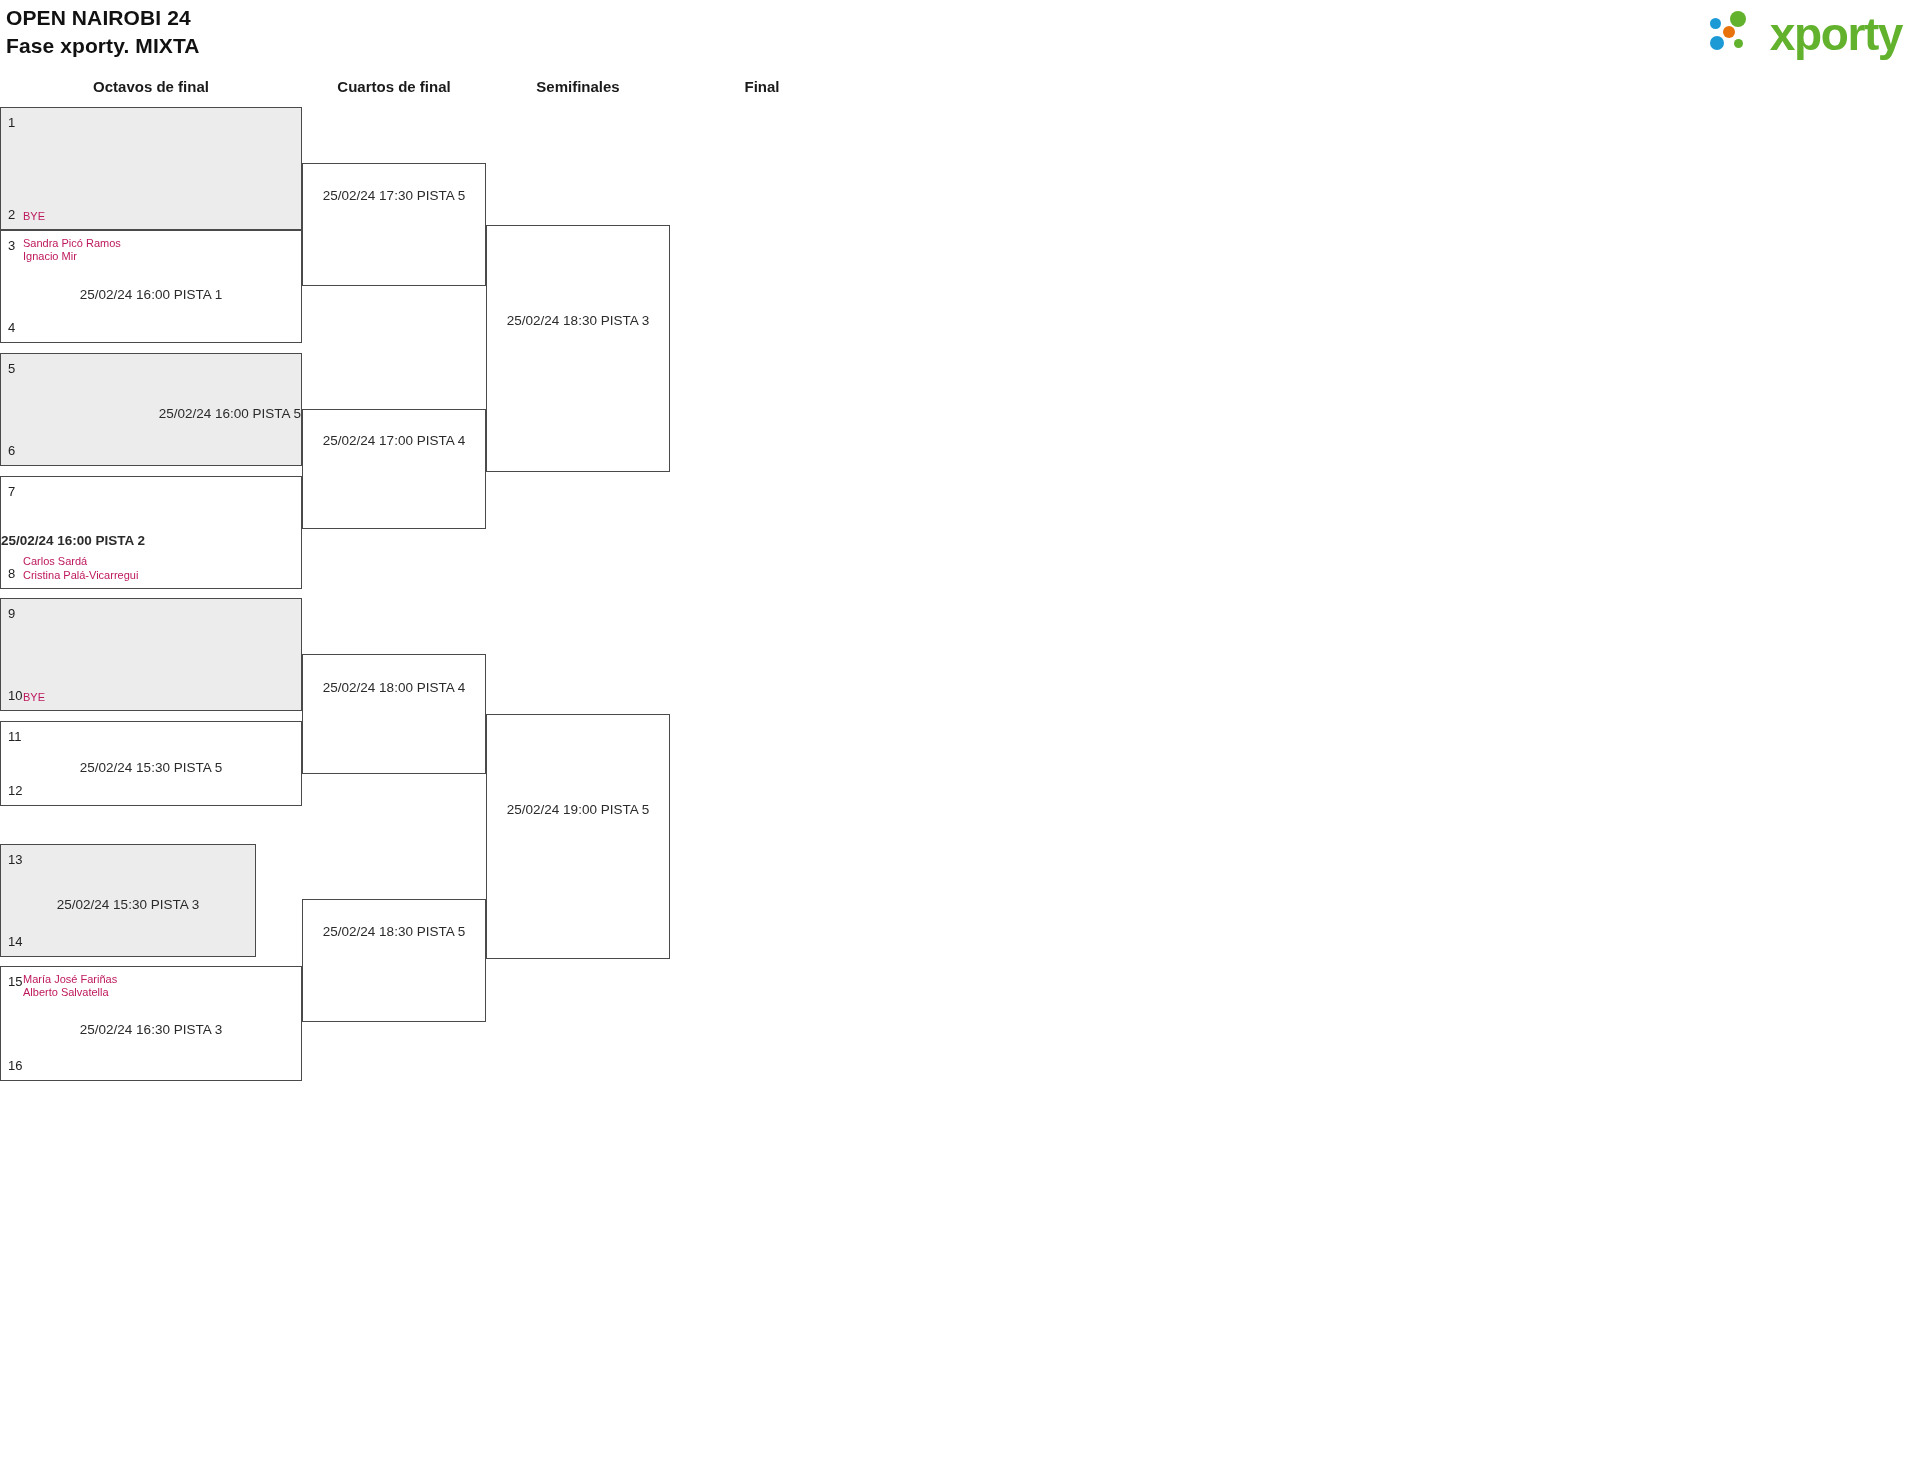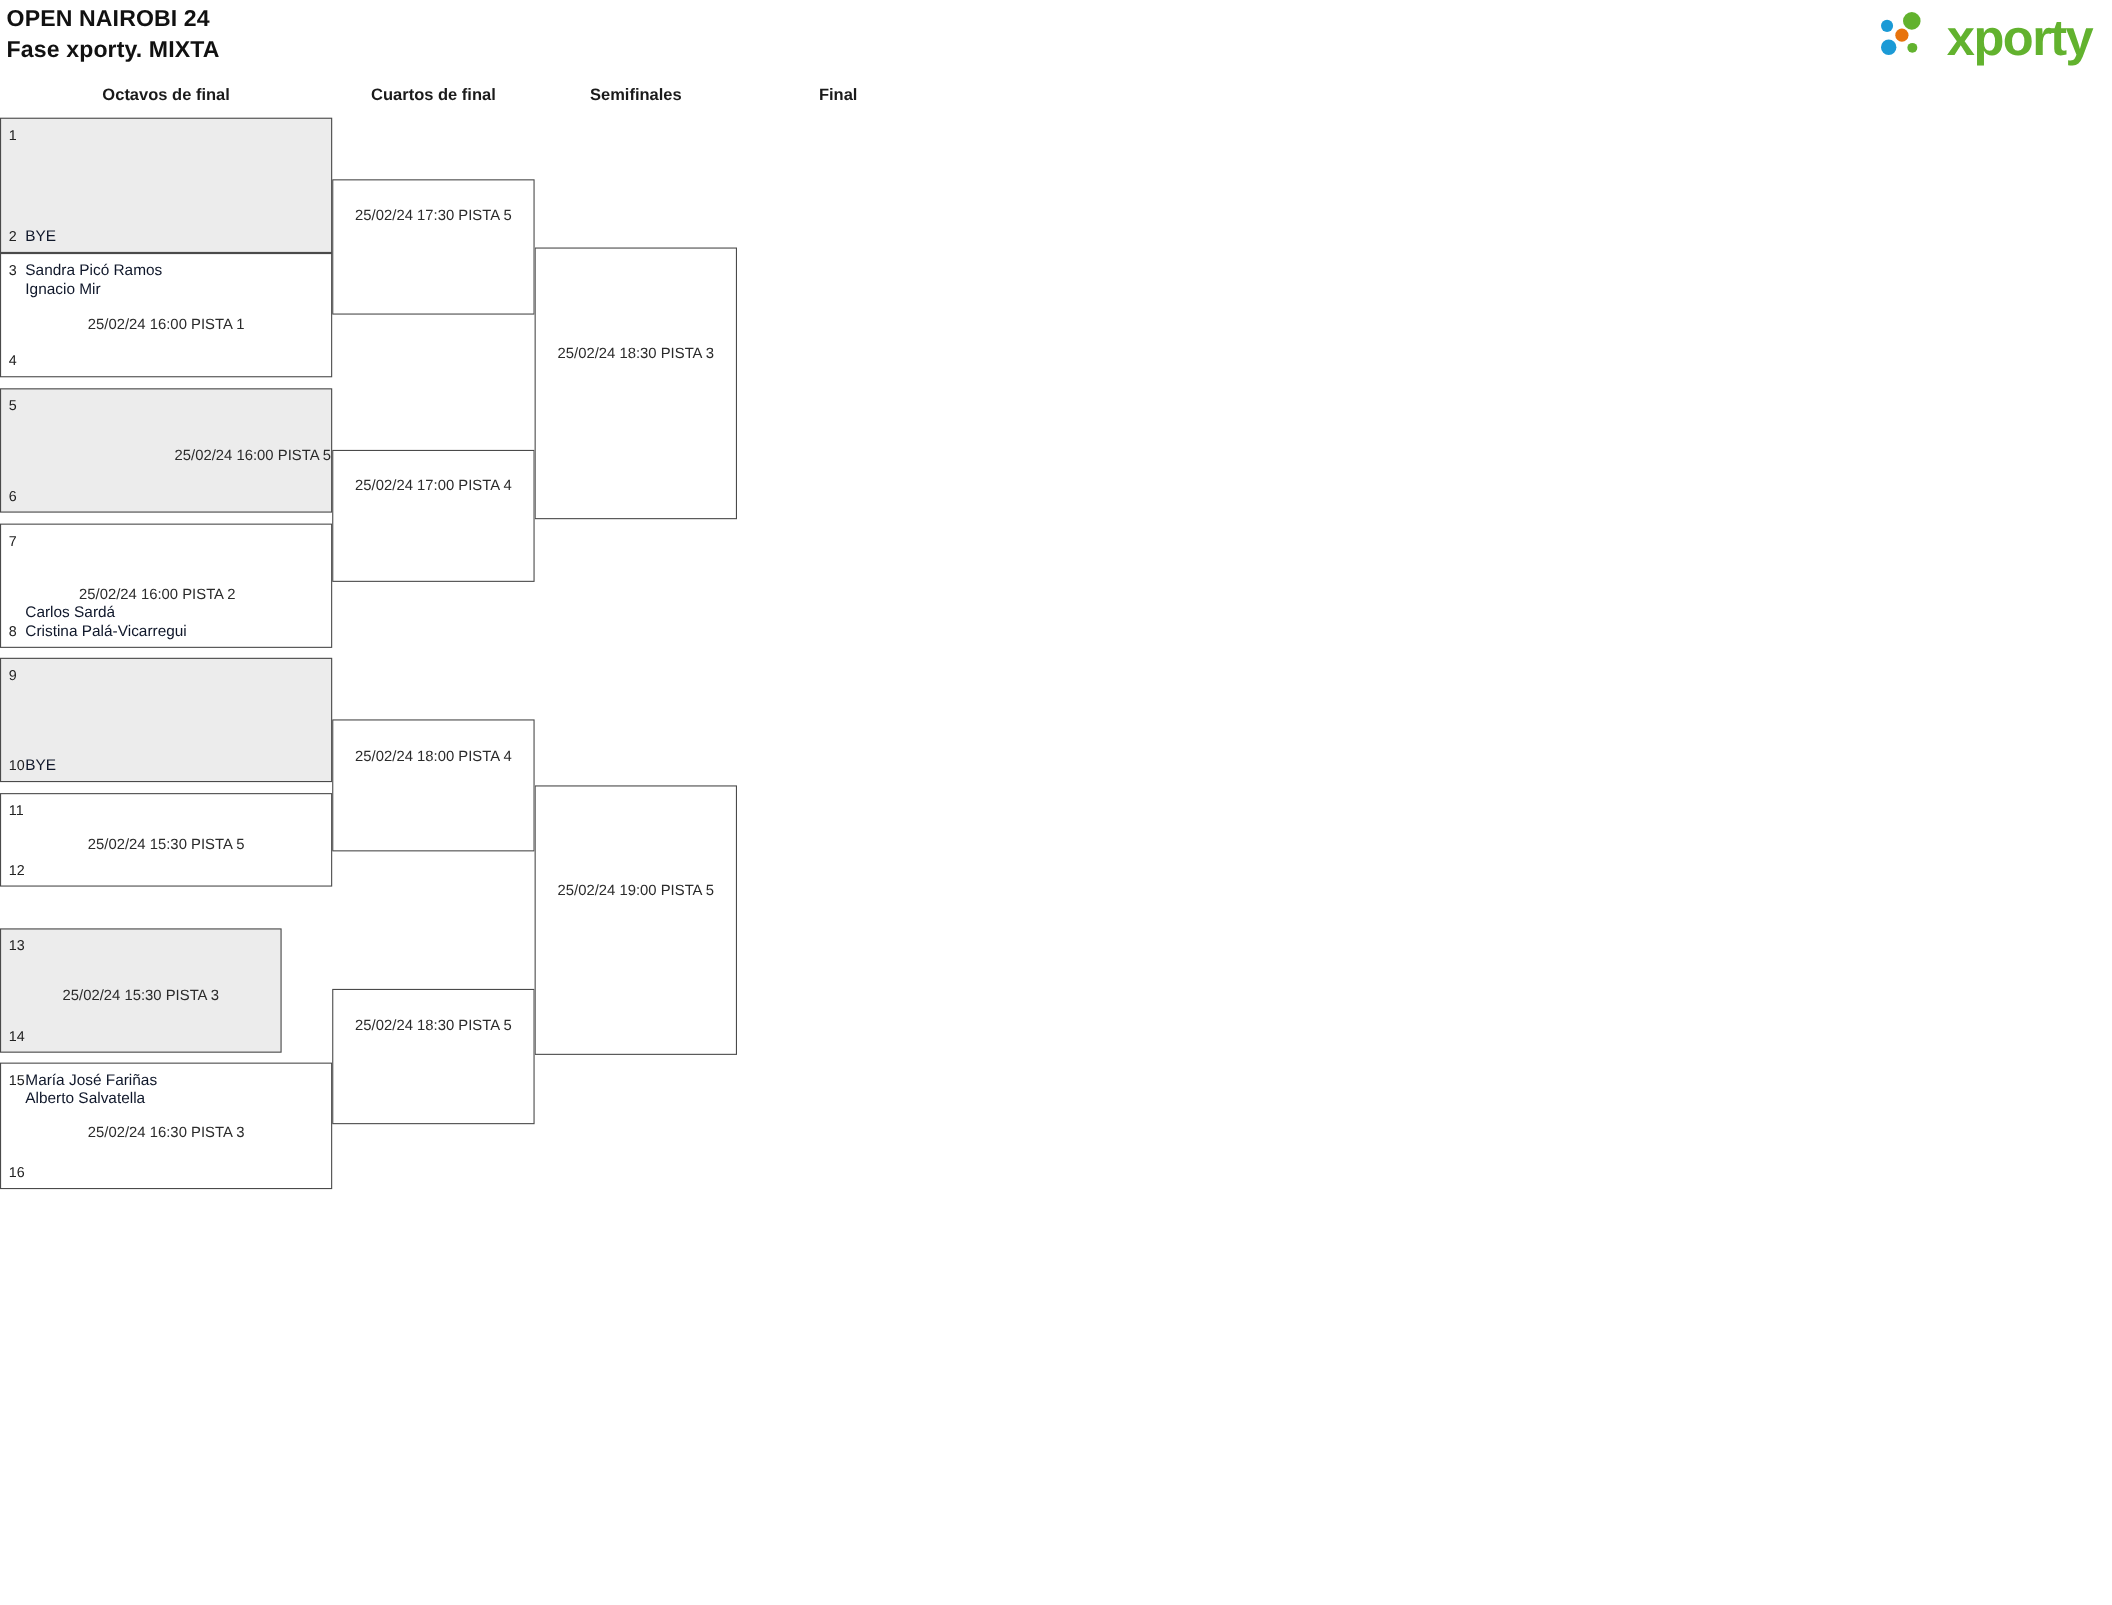--- a/index.html
+++ b/index.html
@@ -79,22 +79,22 @@
     font-size: 13px;
     color: #222222;
     line-height: 1;
   }
   .seedno.top { top: 8px; }
   .seedno.bot { bottom: 8px; }
 
   .team {
     position: absolute;
     left: 22px;
-    font-size: 14px;
-    color: #0f172a;
+    font-size: 11px;
+    color: #be185d;
     line-height: 1.22;
     white-space: nowrap;
   }
   .team.top { top: 6px; }
   .team.bot { bottom: 6px; }
 
   .matchinfo {
     position: absolute;
     font-size: 13.5px;
     color: #2b2b2b;
@@ -159,21 +159,21 @@
       <span class="team bot"></span>
       <span class="matchinfo" style="left:0; right:0; top:50%; text-align:right; transform:translateY(-4px);">25/02/24 16:00 PISTA 5</span>
     </div>
 
     <div class="slot" style="left:0px; top:476px; width:302px; height:113px;">
       <span class="seedno top">7</span>
       <span class="team top" style="white-space:pre;"></span>
       <span class="seedno bot">8</span>
       <span class="team bot" style="white-space:pre;">Carlos Sardá
 Cristina Palá-Vicarregui</span>
-      <span class="matchinfo" style="left:0; right:16px; top:52%; text-align:center; transform:translateY(-2px);">25/02/24 16:00 PISTA 2</span>
+      <span class="matchinfo" style="left:0; right:16px; top:52%; transform:translateY(-2px);font-weight:bold;">25/02/24 16:00 PISTA 2</span>
     </div>
 
     <div class="slot shaded" style="left:0px; top:598px; width:302px; height:113px;">
       <span class="seedno top">9</span>
       <span class="team top"></span>
       <span class="seedno bot">10</span>
       <span class="team bot">BYE</span>
       <span class="matchinfo" style="left:0; right:0; top:50%; text-align:center;"></span>
     </div>
 

